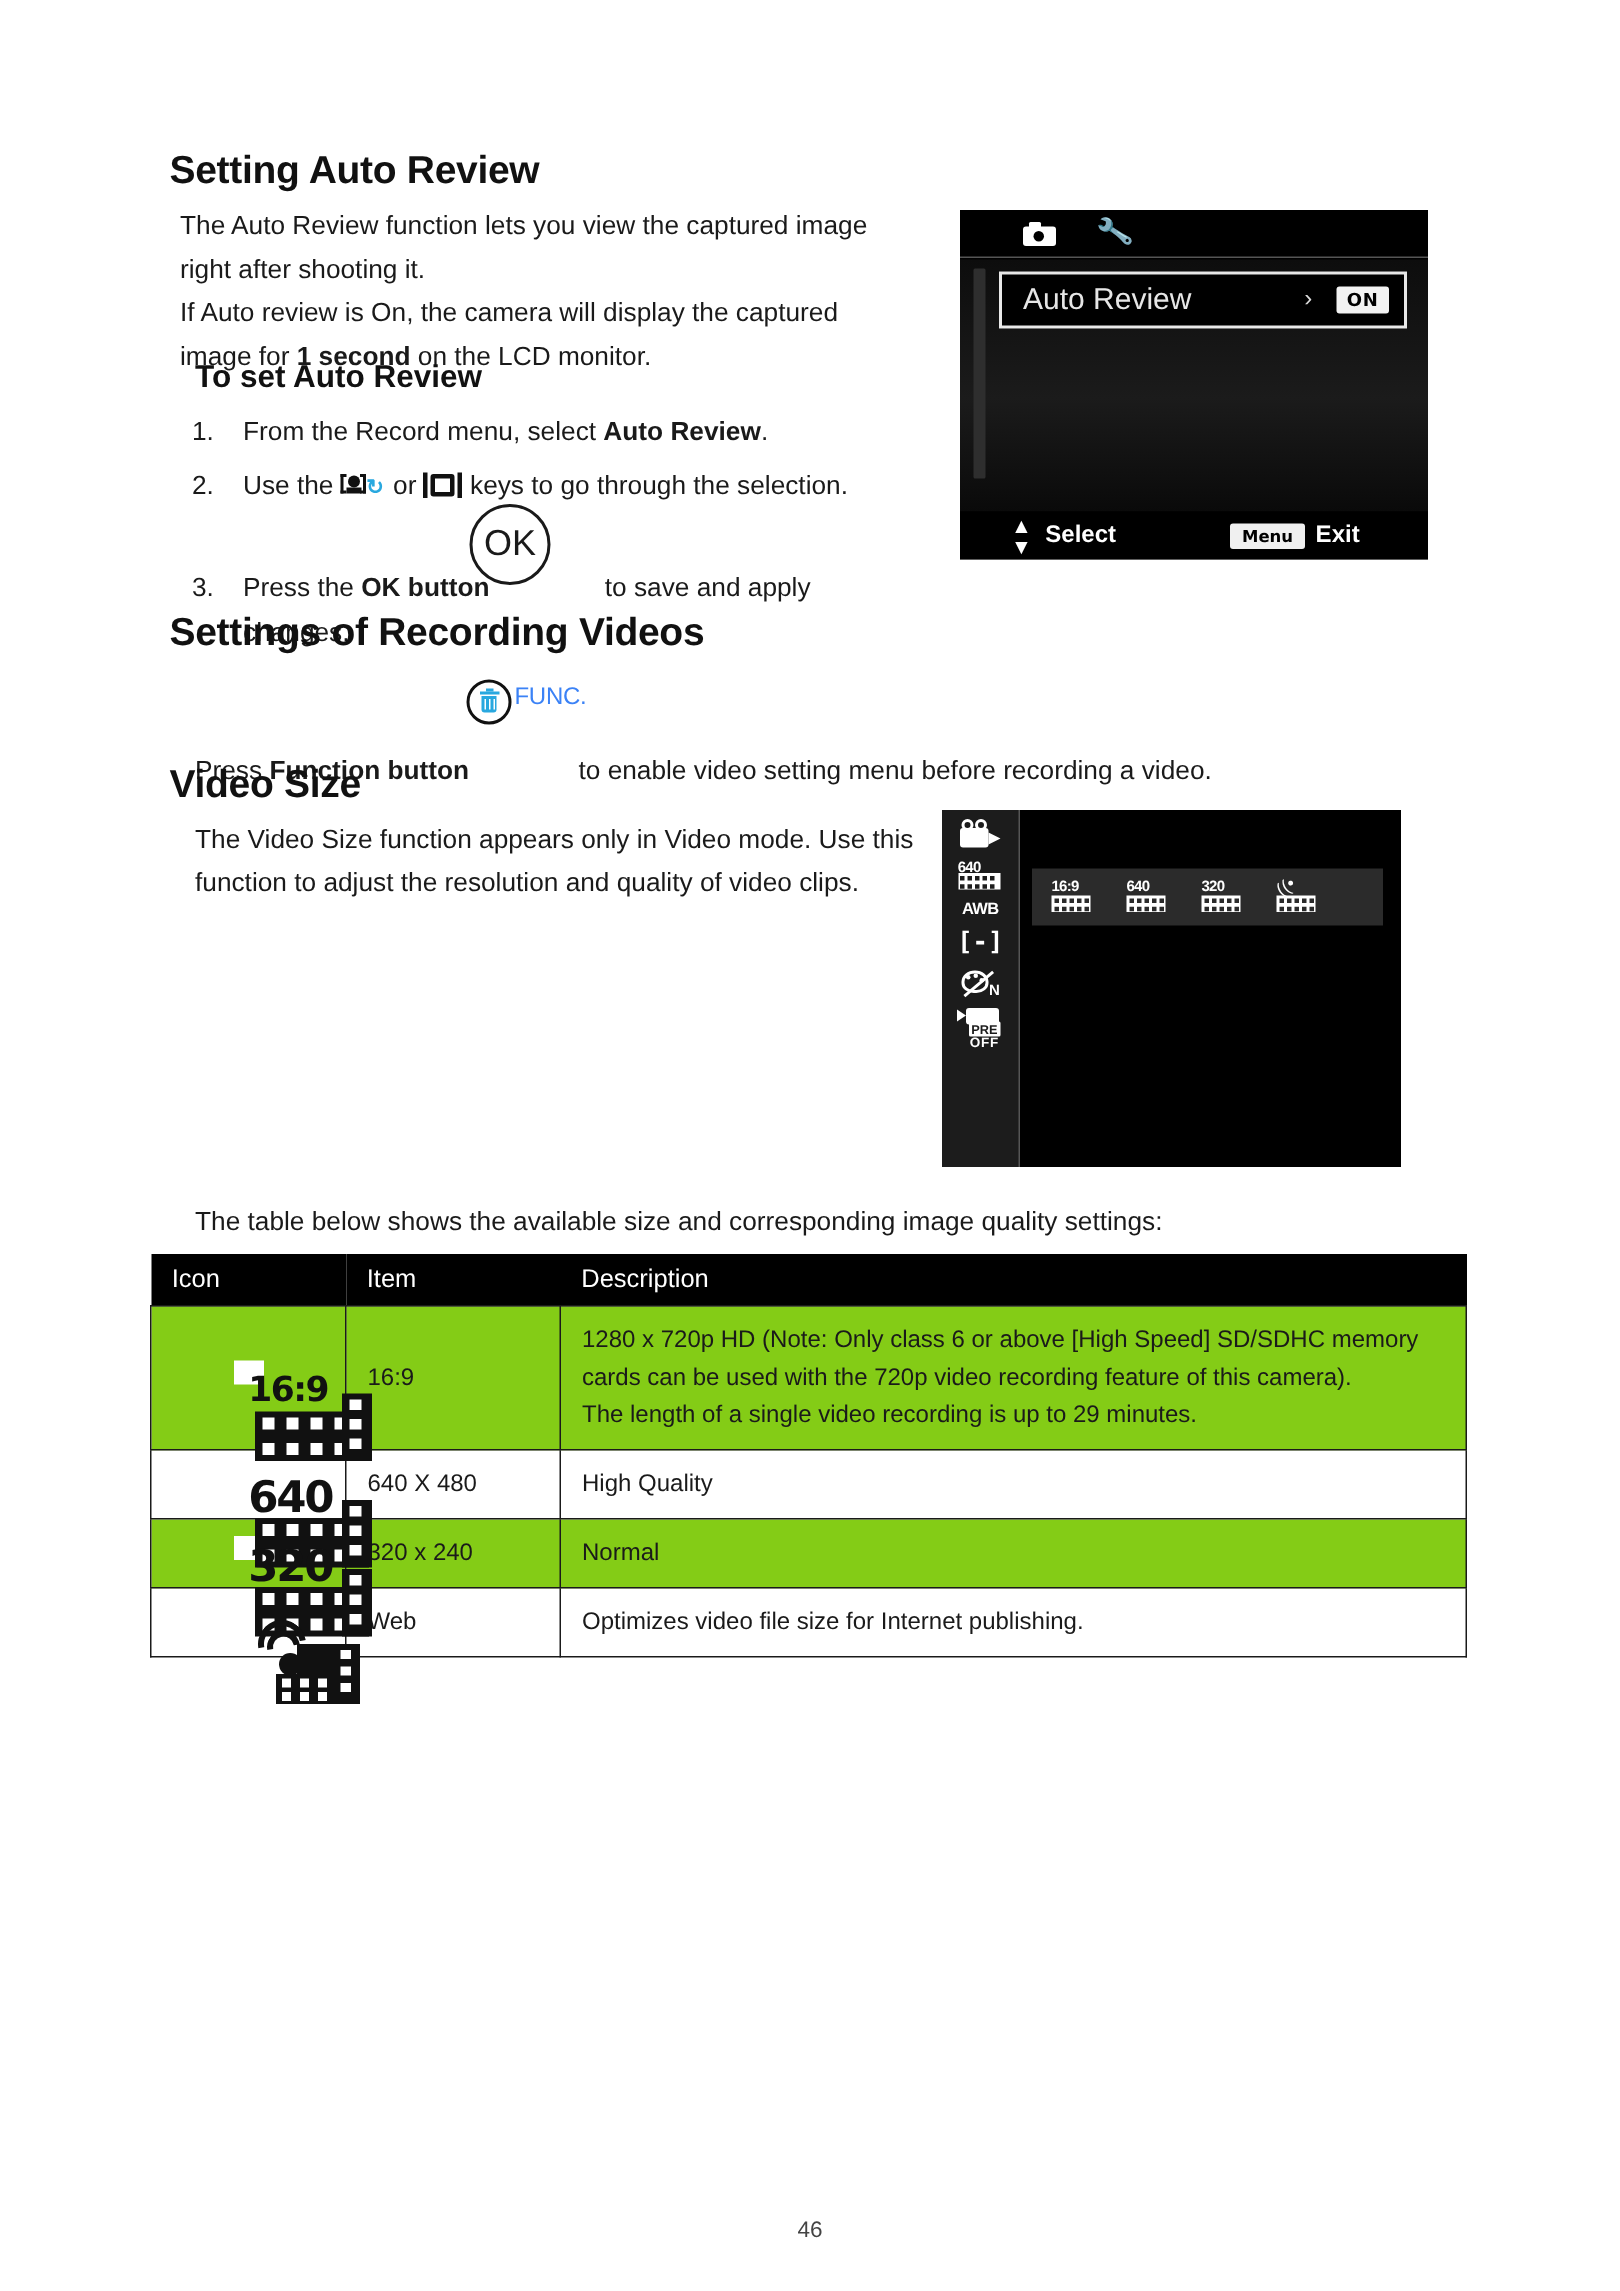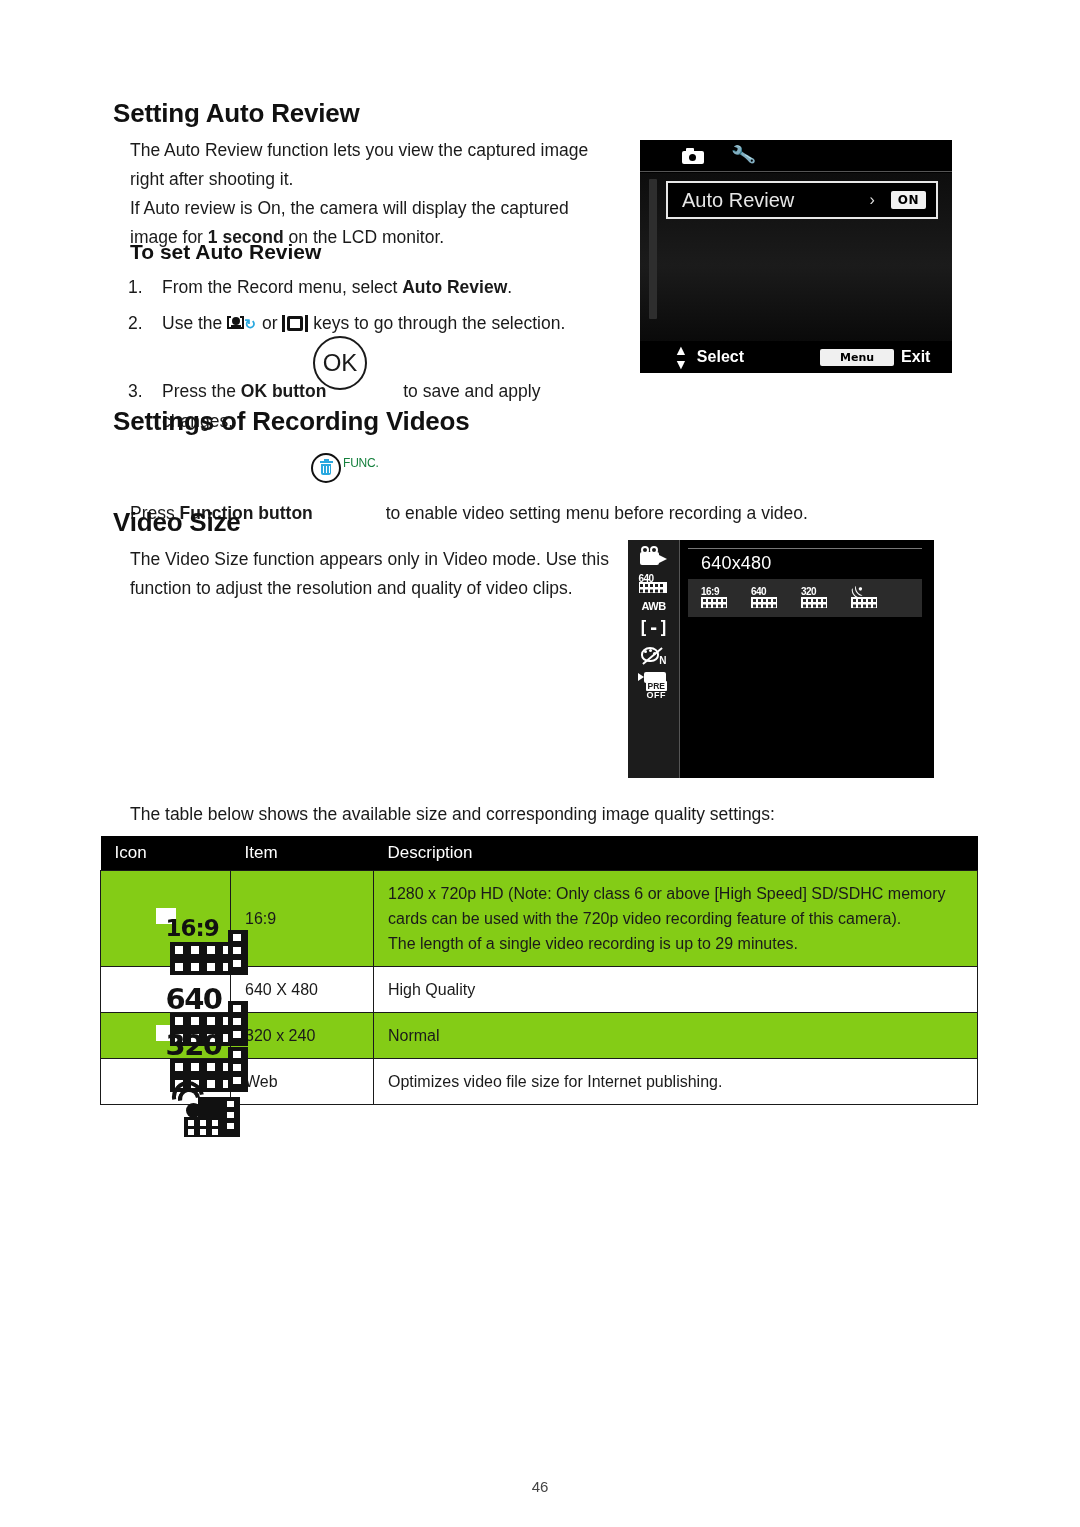--- a/index.html
+++ b/index.html
@@ -146,22 +146,22 @@
     border-radius: 0 0 2px 2px;
   }
   .trash .body::after {
     content: "";
     position: absolute; left: 2px; top: 1.5px;
     width: 1.3px; height: 7px; background: #fff;
     box-shadow: 3px 0 0 #fff, 6px 0 0 #fff;
   }
   .func-label {
     position: absolute;
-    font-size: 12px; font-weight: normal;
-    color: #15803d;
+    font-size: 16px; font-weight: normal;
+    color: #3b82f6;
     letter-spacing: -0.2px;
   }
 
   
   .lcd {
     position: absolute;
     background: #000;
     overflow: hidden;
     font-family: "Liberation Sans", sans-serif;
   }
@@ -233,21 +233,21 @@
   .lcd1-footer .seg { display: flex; align-items: center; }
   .lcd1-footer .seg.s1 { margin-left: 34px; }
   .lcd1-footer .seg.s2 { margin-left: 76px; }
   .updown {
     display: inline-block; margin-right: 9px;
     font-size: 14px; line-height: 14px; color: #fff;
   }
   .menu-badge {
     background: #f0f0f0; color: #000;
     font-size: 11px; font-weight: bold;
-    padding: 2px 20px; border-radius: 2px;
+    padding: 2px 8px; border-radius: 2px;
     margin-right: 7px;
     font-family: "DejaVu Sans", sans-serif;
   }
 
   
   #lcd-video-size { left: 628px; top: 540px; width: 306px; height: 238px; }
   .lcd2-side {
     position: absolute; left: 0; top: 0; bottom: 0; width: 52px;
     background: #1c1c1c;
     border-right: 1px solid #555;
@@ -505,21 +505,21 @@
     text-align: center;
     font-size: 15px;
     color: #444;
   }
 </style>
 </head>
 <body>
 
 <div class="h1" style="left:113px; top:98px;">Setting Auto Review</div>
 
-<div class="para" style="left:130px; top:136px; width:470px;">
+<div class="para" style="left:120px; top:136px; width:470px;">
   <span>The Auto Review function lets you view the captured image</span><br>
   <span>right after shooting it.</span><br>
   <span>If Auto review is On, the camera will display the captured</span><br>
   <span>image for </span><b>1 second</b><span> on the LCD monitor.</span>
 </div>
 
 <div class="h2" style="left:130px; top:240px;">To set Auto Review</div>
 
 <div class="steps" style="left:126px; top:272px; width:480px;">
 
@@ -621,21 +621,20 @@
     </span>
     <span class="pre-ic">
       <span class="ptri"></span>
         <span class="pbody"></span>
       <span class="plabel">PRE</span>
       <span class="poff">OFF</span>
     </span>
   </div>
 
   <div class="lcd2-main">
-    <div class="lcd2-title">640x480</div>
 
     <div class="lcd2-optionrow">
       <span class="film-opt">
         <span class="onum">16:9</span>
         <span class="ostrip"></span>
       </span>
       <span class="film-opt">
         <span class="onum">640</span>
         <span class="ostrip"></span>
       </span>

